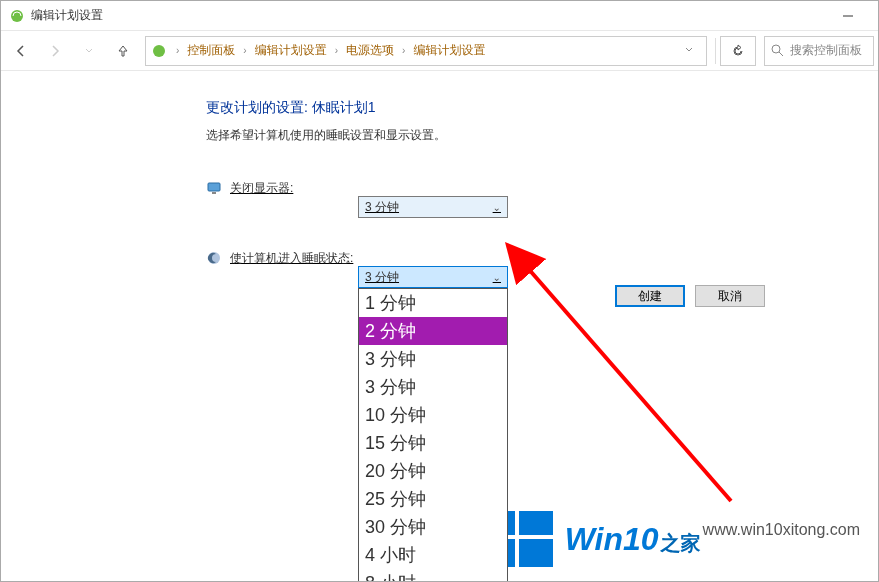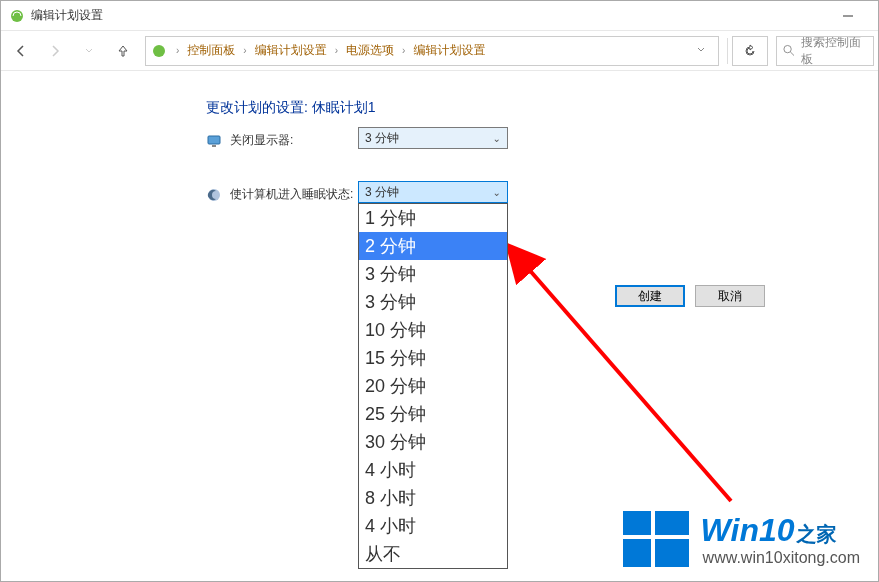--- a/index.html
+++ b/index.html
@@ -56,21 +56,21 @@
       margin: 0 4px;
       background:#fff;
     }
     .bc-icon {width:18px;height:18px;display:inline-flex;align-items:center;justify-content:center;margin-right:4px;}
     .bc-item { color:#a16207; padding: 2px 4px;}
     .bc-sep { color:#888; padding:0 4px; font-size:10px;}
     .bc-chevron{width:18px;margin-left:auto;color:#888;}
     .nav-divider{width:1px;height:26px;background:#ddd;margin:0 2px;}
     .refresh-btn{ width: 36px; height:30px; border:1px solid #ccc; margin-right:6px;display:flex;align-items:center;justify-content:center;color:#555;}
     .search-box {
-      width: 98px; height:30px;
+      width: 110px; height:30px;
       border:1px solid #ccc;
       display:flex;align-items:center;
       padding:0 6px; gap:6px;
       color:#888;
       overflow:hidden;
     }
 
     
     .content {
       padding: 28px 0 0 205px;
@@ -78,45 +78,46 @@
     }
     .heading {
       color: #003399;
       font-size: 14px;
       margin-bottom: 10px;
     }
     .subtext {
       font-size:12px; color:#333; margin-bottom:36px;
     }
     .row {
-      display:flex; align-items:flex-end; margin-bottom:32px;
+      display:flex; align-items:flex-start; margin-bottom:32px;text-decoration:underline;
     }
     .row-icon {width:16px;height:16px;margin-right:8px;display:inline-flex;align-items:center;justify-content:center;}
     .row-label { width:128px; font-size:12px; color:#333;}
     .combo {
       width:150px; height:22px;
       border:1px solid #7a7a7a;
       background:#e5f1fb;
       display:flex; align-items:center;
       padding:0 6px;
       position:relative;
+      margin-top:16px;
     }
     .combo.open { border:1px solid #0078d7; background:#cce8ff;}
     .combo-val{font-size:12px;color:#333;}
     .combo-chevron{margin-left:auto;font-size:10px;color:#555;}
     .dropdown {
       position:absolute;
       top:21px; left:-1px;
       width:150px;
       background:#fff;
       border:1px solid #555;
       z-index:10;
     }
     .dd-item{padding:2px 6px;font-size:18px;color:#333;}
-    .dd-item.hl{background:#3b82f6;color:#fff;}
+    .dd-item.hl{background:#a21caf;color:#fff;}
 
     
     .btn-row{
       position:absolute;
       top:284px; left:614px;
       display:flex; gap:10px;justify-content:flex-end;
     }
     .btn{
       width:70px;height:22px;
       border:1px solid #adadad;
@@ -134,21 +135,21 @@
     }
 
     
     .watermark{
       position:absolute;
       bottom:14px; right:18px;
       display:flex; align-items:center; gap:12px;
     }
     .win-logo{display:grid;grid-template-columns:28px 34px;grid-template-rows:24px 28px;gap:4px;}
     .win-logo div{background:#0078d7;}
-    .wm-text{display:flex;flex-direction:column;}
+    .wm-text{display:flex;flex-direction:row;}
     .wm-title{font-size:32px;font-weight:bold;color:#0078d7;font-style:italic;}
     .wm-title .sub{font-size:20px;color:#0066b3;font-style:normal;margin-left:2px;}
     .wm-url{font-size:16px;color:#555;margin-left:2px;}
   </style>
 </head>
 <body>
 
 <div class="titlebar">
   <span class="titlebar-icon">
     <svg width="16" height="16" viewBox="0 0 16 16">
@@ -221,20 +222,21 @@
     <svg width="13" height="13" viewBox="0 0 13 13">
         <circle cx="5" cy="5" r="4" fill="none" stroke="#888" stroke-width="1"></circle>
         <line x1="8" y1="8" x2="12" y2="12" stroke="#888" stroke-width="1"></line>
       </svg>
     <span>搜索控制面板</span>
   </div>
 </div>
 
 <div class="content">
   <div class="heading">更改计划的设置: 休眠计划1</div>
+  <div class="subtext">选择希望计算机使用的睡眠设置和显示设置。</div>
 
   <div class="row">
     <span class="row-icon">
       <svg width="16" height="16" viewBox="0 0 16 16">
           <rect x="2" y="3" width="12" height="8" rx="1" fill="#5aa0d8" stroke="#2b6ca3"></rect>
           <rect x="6" y="12" width="4" height="2" fill="#888"></rect>
         </svg>
     </span>
     <span class="row-label">关闭显示器:</span>
     <div class="combo">

